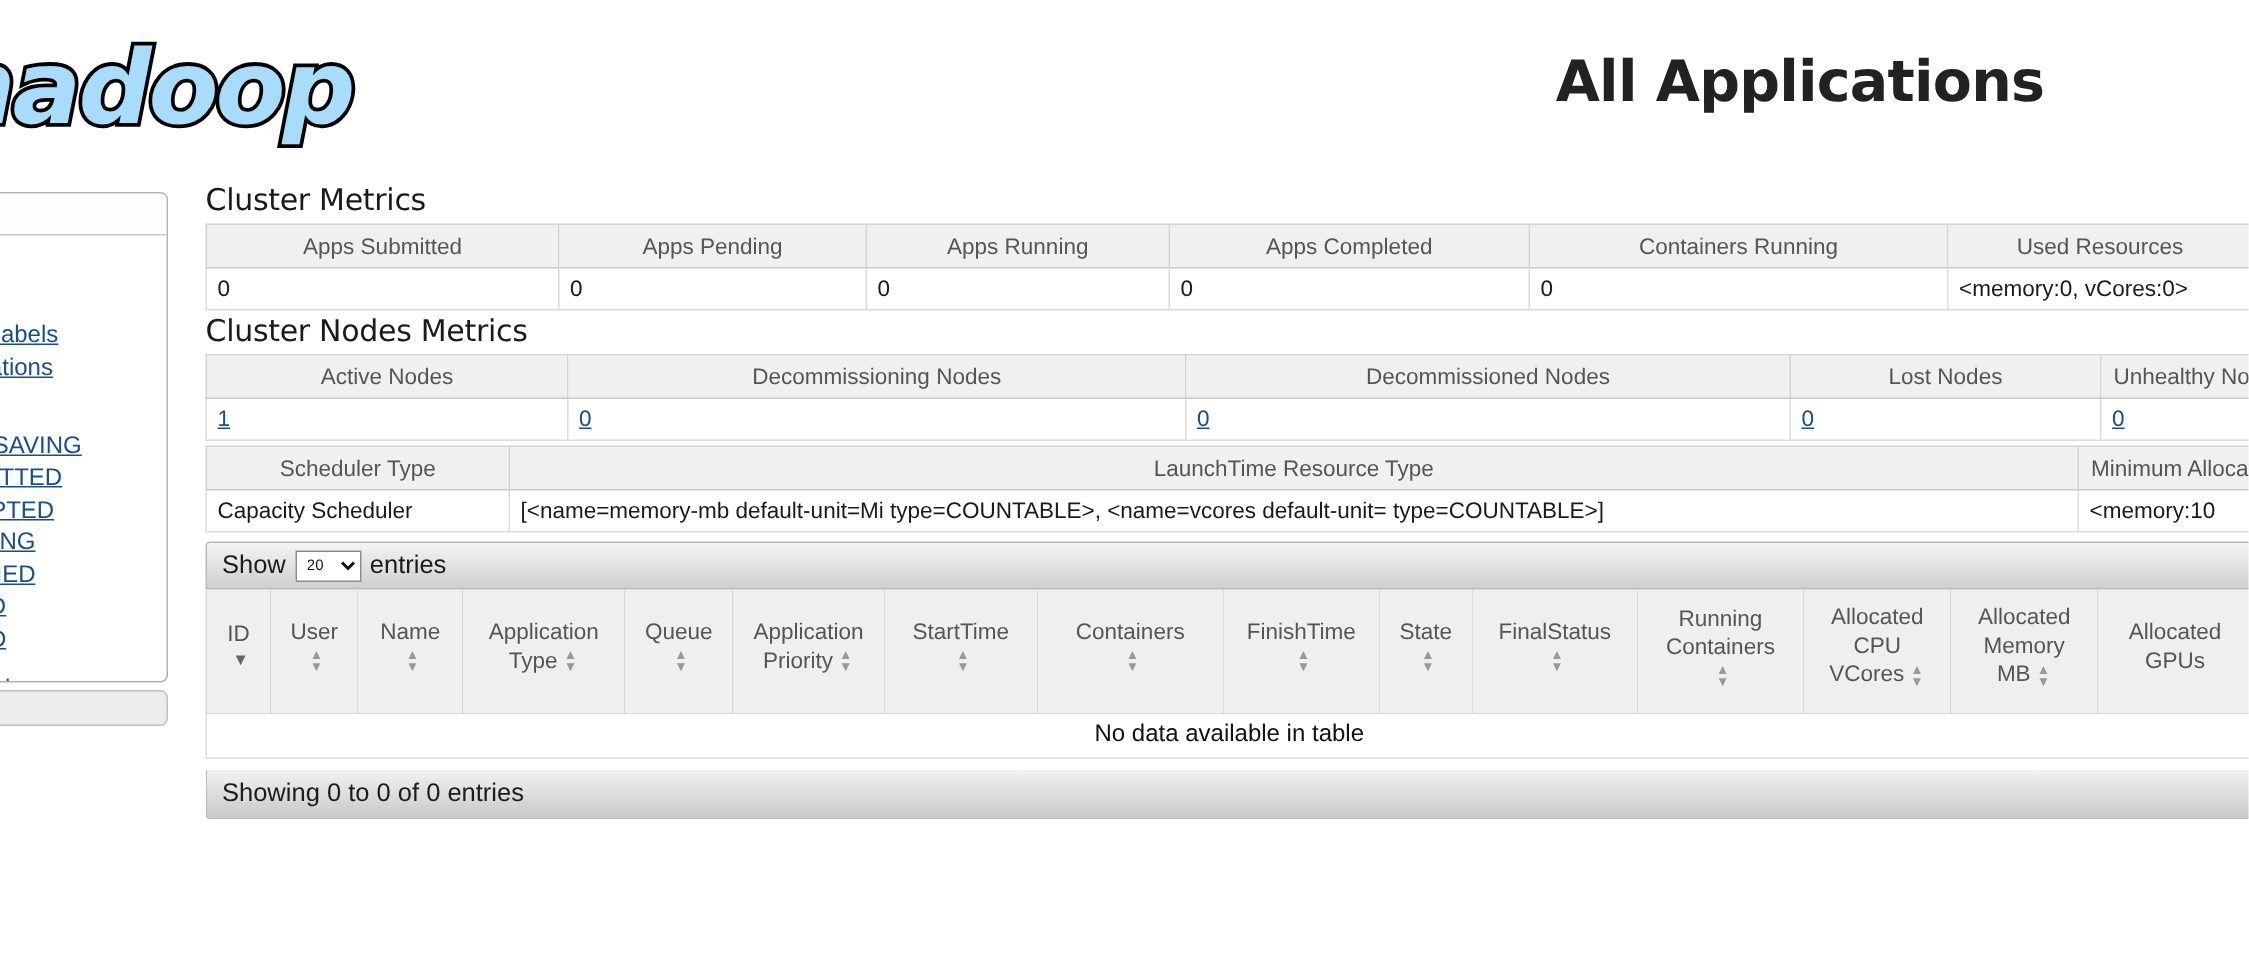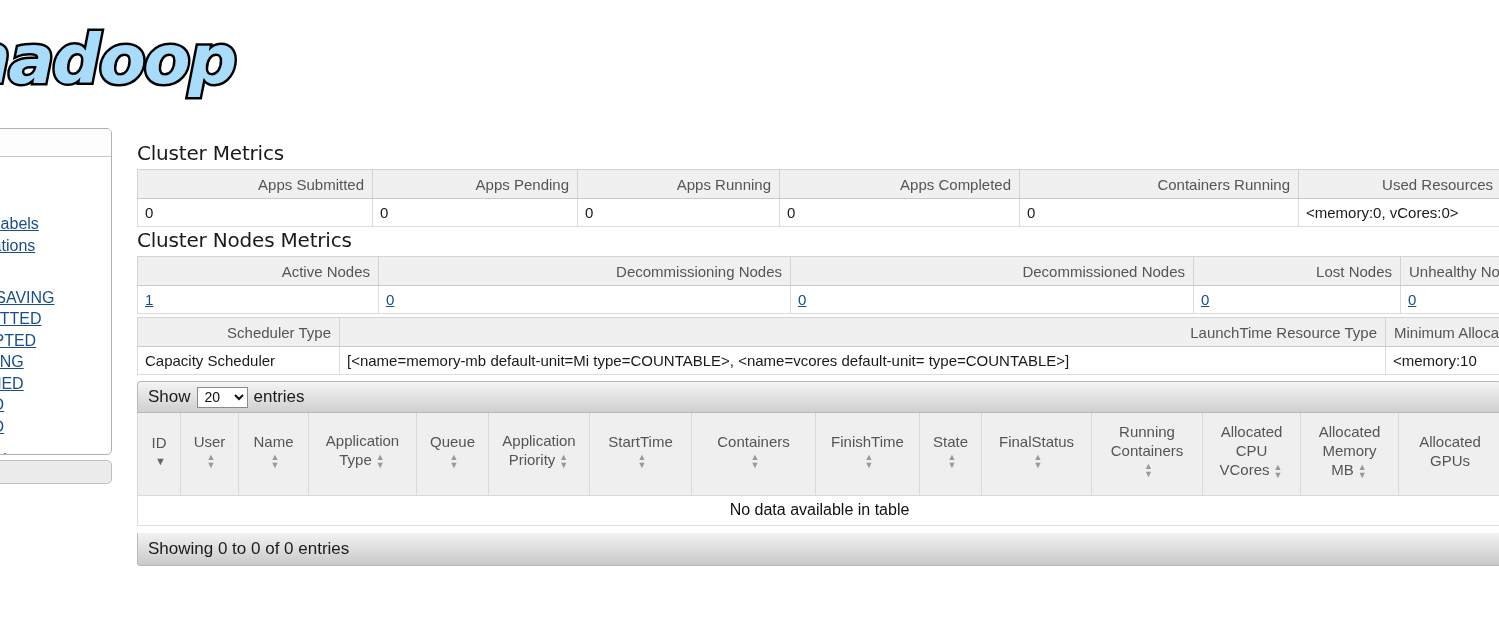--- a/index.html
+++ b/index.html
@@ -88,21 +88,21 @@
     left: -62px; top: 460px;
     width: 174px; height: 24px;
     background: #ececec;
     border: 1px solid #c0c0c0;
     border-radius: 5px;
   }
 
   
   .main {
     position: absolute;
-    left: 137px; top: 140px;
+    left: 137px; top: 120px;
     width: 1362px;
   }
 
   h2.section {
     margin: 0;
     font-family: "DejaVu Sans", sans-serif;
     font-size: 20px;
     font-weight: normal;
     color: #1a1a1a;
     letter-spacing: -0.2px;
@@ -118,21 +118,21 @@
     font-size: 15px;
   }
   table.metrics th {
     background: #f0f0f0;
     border: 1px solid #d4d4d4;
     border-bottom: 1px solid #c9c9c9;
     color: #555555;
     font-weight: normal;
     height: 29px;
     padding: 0 8px;
-    text-align: right;
+    text-align: center;
     white-space: nowrap;
     overflow: hidden;
   }
   table.metrics td {
     border: 1px solid #dcdcdc;
     border-top: none;
     background: #ffffff;
     color: #1a1a1a;
     height: 28px;
     padding: 0 7px;
@@ -157,21 +157,21 @@
     border-radius: 3px 3px 0 0;
     display: flex;
     align-items: center;
     padding-left: 10px;
     font-size: 17px;
     color: #1b1b1b;
     gap: 6px;
   }
   .dt-top select {
     font-family: "Liberation Sans", sans-serif;
-    font-size: 14px;
+    font-size: 10px;
     height: 21px;
     padding: 0 2px 0 3px;
     border: 1px solid #8a8a8a;
     background: #ffffff;
     color: #111;
   }
 
   table.apps {
     width: 1364px;
     border-collapse: collapse;
@@ -252,20 +252,21 @@
 </head>
 <body>
 
 <div id="page">
 
   <div class="logo-wrap">
 
     <div class="logo-text">hadoop</div>
   </div>
 
+  <div class="page-title">All Applications</div>
 
   <div class="sidebar">
     <div class="sidebar-head"></div>
     <div class="sidebar-list">
       <div class="sidebar-item sp-top">Node Labels</div>
       <div class="sidebar-item">Applications</div>
       <div class="sidebar-item gap">NEW</div>
       <div class="sidebar-item">NEW_SAVING</div>
       <div class="sidebar-item">SUBMITTED</div>
       <div class="sidebar-item">ACCEPTED</div>

